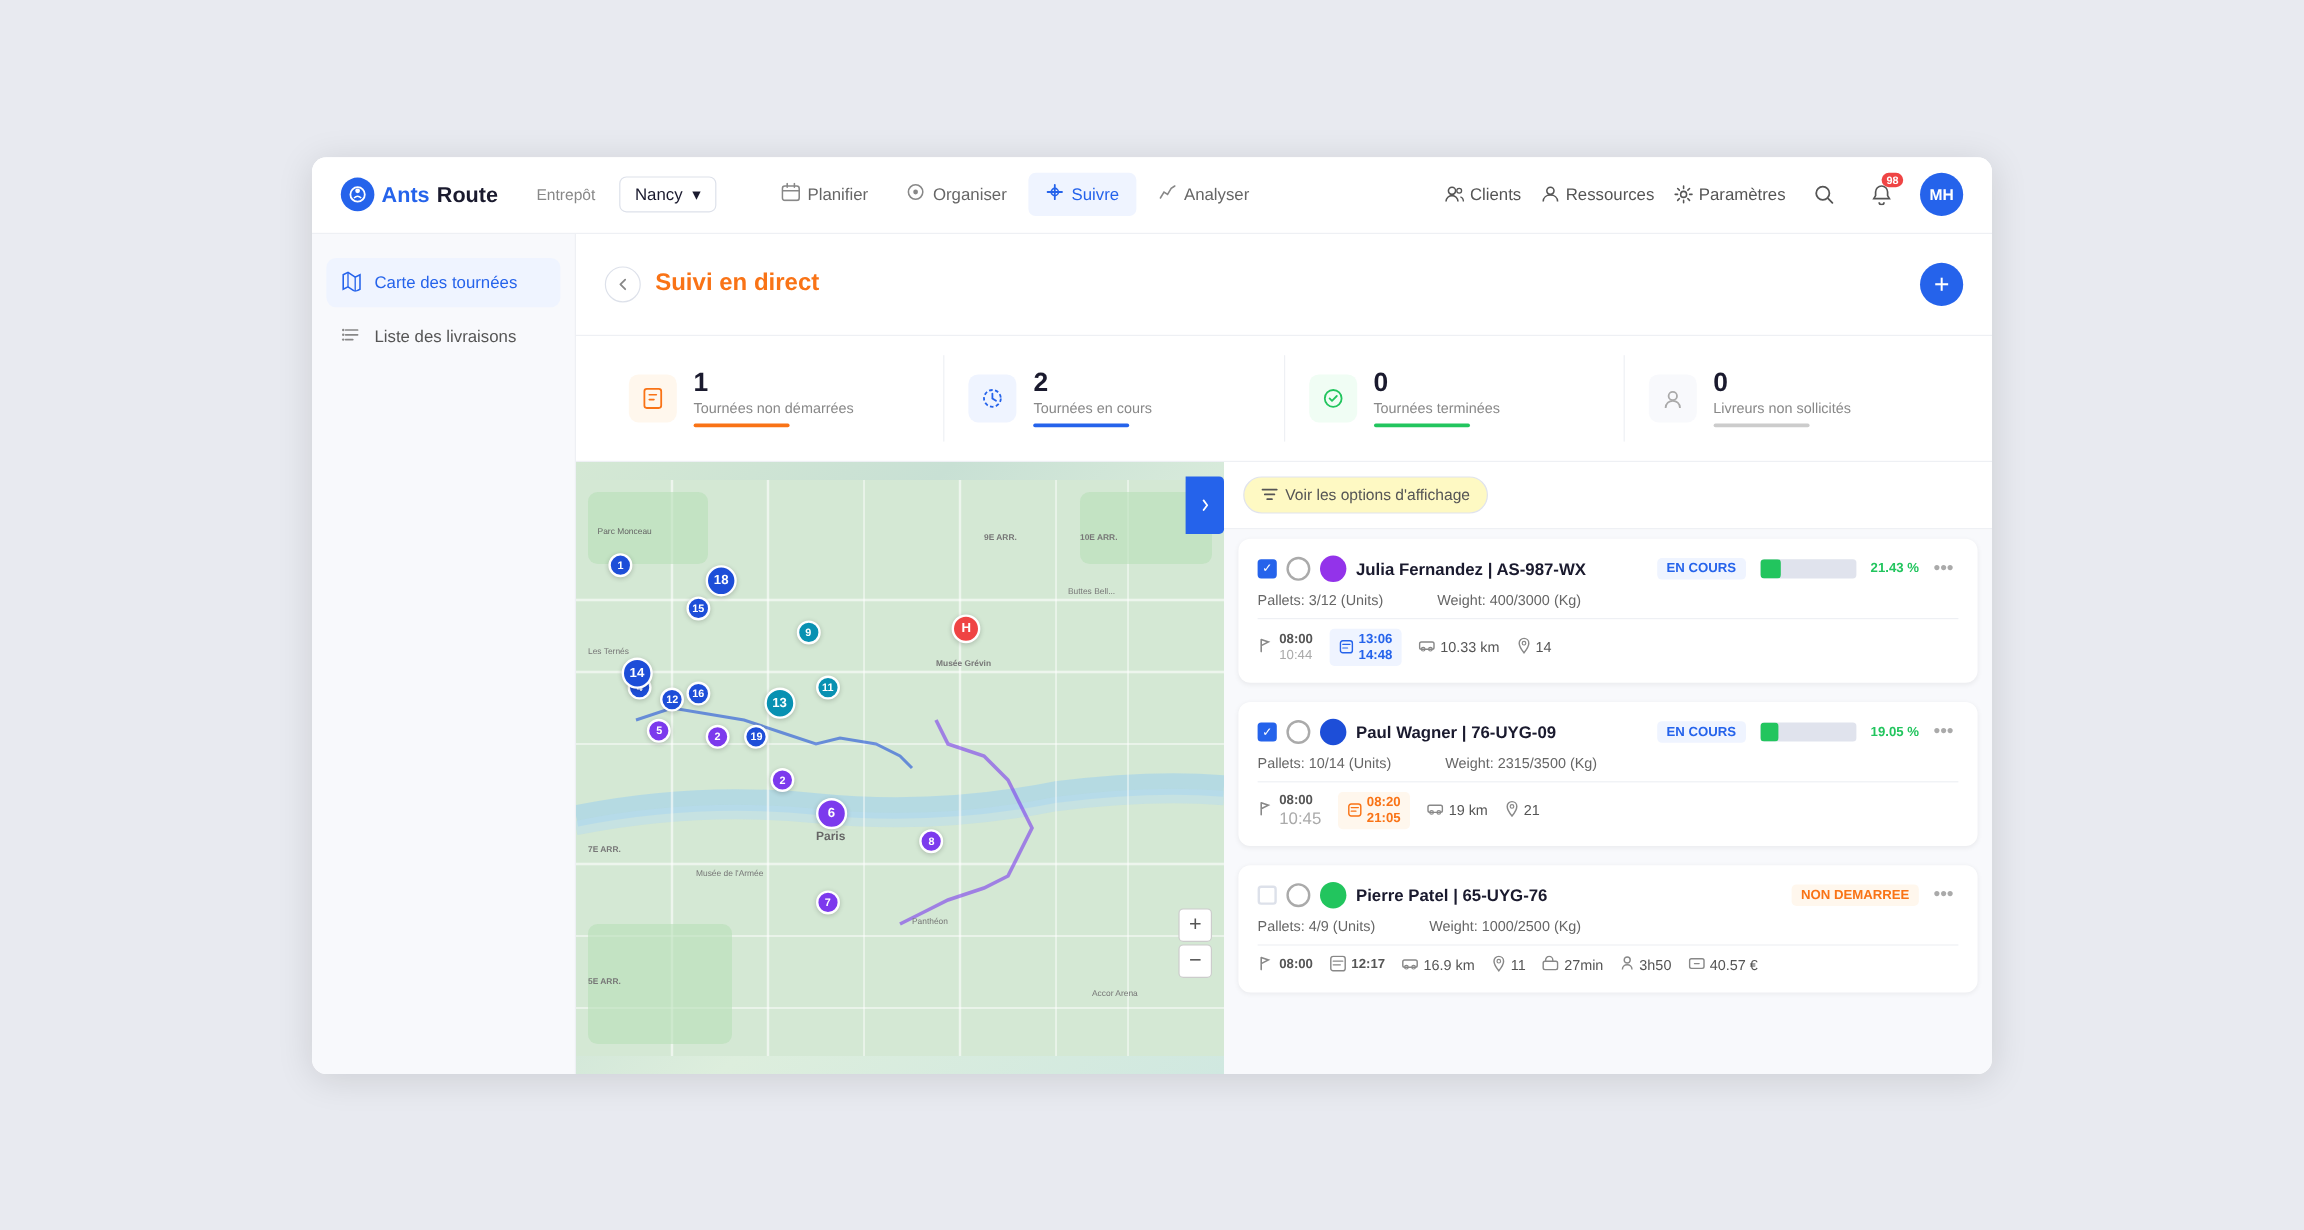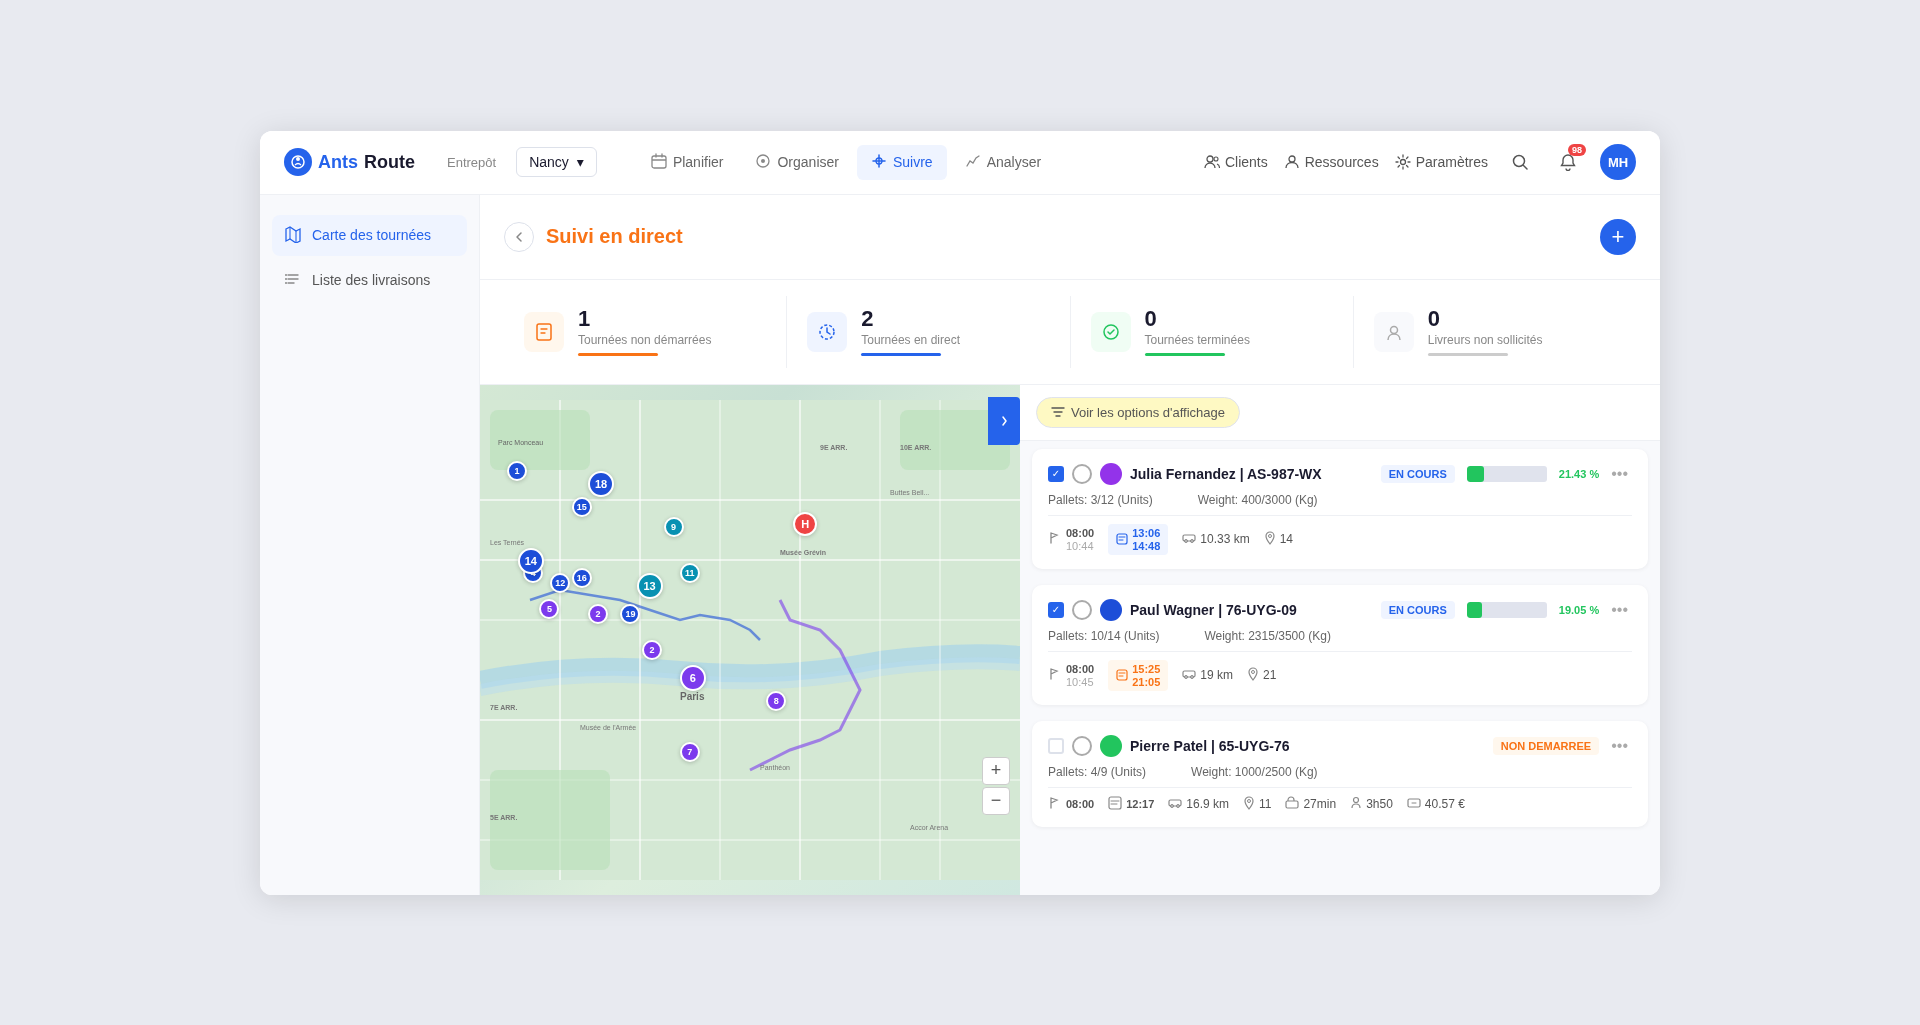--- a/index.html
+++ b/index.html
@@ -625,21 +625,21 @@
         </div>
         <div class="stat-card">
           <div class="stat-icon blue">
             <svg width="20" height="20" viewBox="0 0 20 20" fill="none">
                 <circle cx="10" cy="10" r="7" stroke="#2563eb" stroke-width="1.5" stroke-dasharray="3 2"></circle>
                 <path d="M10 6v4l3 2" stroke="#2563eb" stroke-width="1.5" stroke-linecap="round"></path>
               </svg>
           </div>
           <div class="stat-info">
             <div class="stat-number">2</div>
-            <div class="stat-label">Tournées en direct</div>
+            <div class="stat-label">Tournées en cours</div>
             <div class="stat-bar blue"></div>
           </div>
         </div>
         <div class="stat-card">
           <div class="stat-icon green">
             <svg width="20" height="20" viewBox="0 0 20 20" fill="none">
                 <circle cx="10" cy="10" r="7" stroke="#22c55e" stroke-width="1.5"></circle>
                 <path d="M7 10l2 2 4-4" stroke="#22c55e" stroke-width="1.5" stroke-linecap="round" stroke-linejoin="round"></path>
               </svg>
           </div>
@@ -845,32 +845,32 @@
             <div class="divider"></div>
             <div class="route-meta-row">
               <div class="route-meta-item">
                 <span class="meta-icon">
                   <svg width="14" height="14" viewBox="0 0 14 14" fill="none">
                       <path d="M3 2v10M3 2l6 2-6 3" stroke="#888" stroke-width="1.3" stroke-linecap="round"></path>
                     </svg>
                 </span>
                 <div style="display:flex;flex-direction:column;gap:1px">
                   <span style="font-size:11px;font-weight:600">08:00</span>
-                  <span style="font-size:11px;color:#aaa">10:45</span>
+                  <span style="font-size:14px;color:#aaa">10:45</span>
                 </div>
               </div>
               <div class="route-meta-item">
                 <div class="time-badge orange">
                   <div style="display:flex;align-items:center;gap:4px">
                     <svg width="12" height="12" viewBox="0 0 12 12" fill="none">
                         <rect x="1" y="1" width="10" height="10" rx="2" stroke="#f97316" stroke-width="1.2"></rect>
                         <path d="M3 4h6M3 7h4" stroke="#f97316" stroke-width="1" stroke-linecap="round"></path>
                       </svg>
                     <div style="display:flex;flex-direction:column;gap:1px">
-                      <span style="font-size:11px;font-weight:600;color:#f97316">15:25</span>
+                      <span style="font-size:11px;font-weight:600;color:#f97316">08:20</span>
                       <span style="font-size:11px;color:#f97316">21:05</span>
                     </div>
                   </div>
                 </div>
               </div>
               <div class="route-meta-item">
                 <span class="meta-icon">
                   <svg width="14" height="14" viewBox="0 0 14 14" fill="none">
                       <rect x="1" y="4" width="12" height="6" rx="1.5" stroke="#888" stroke-width="1.2"></rect>
                       <circle cx="4" cy="10" r="1.5" stroke="#888" stroke-width="1"></circle>

